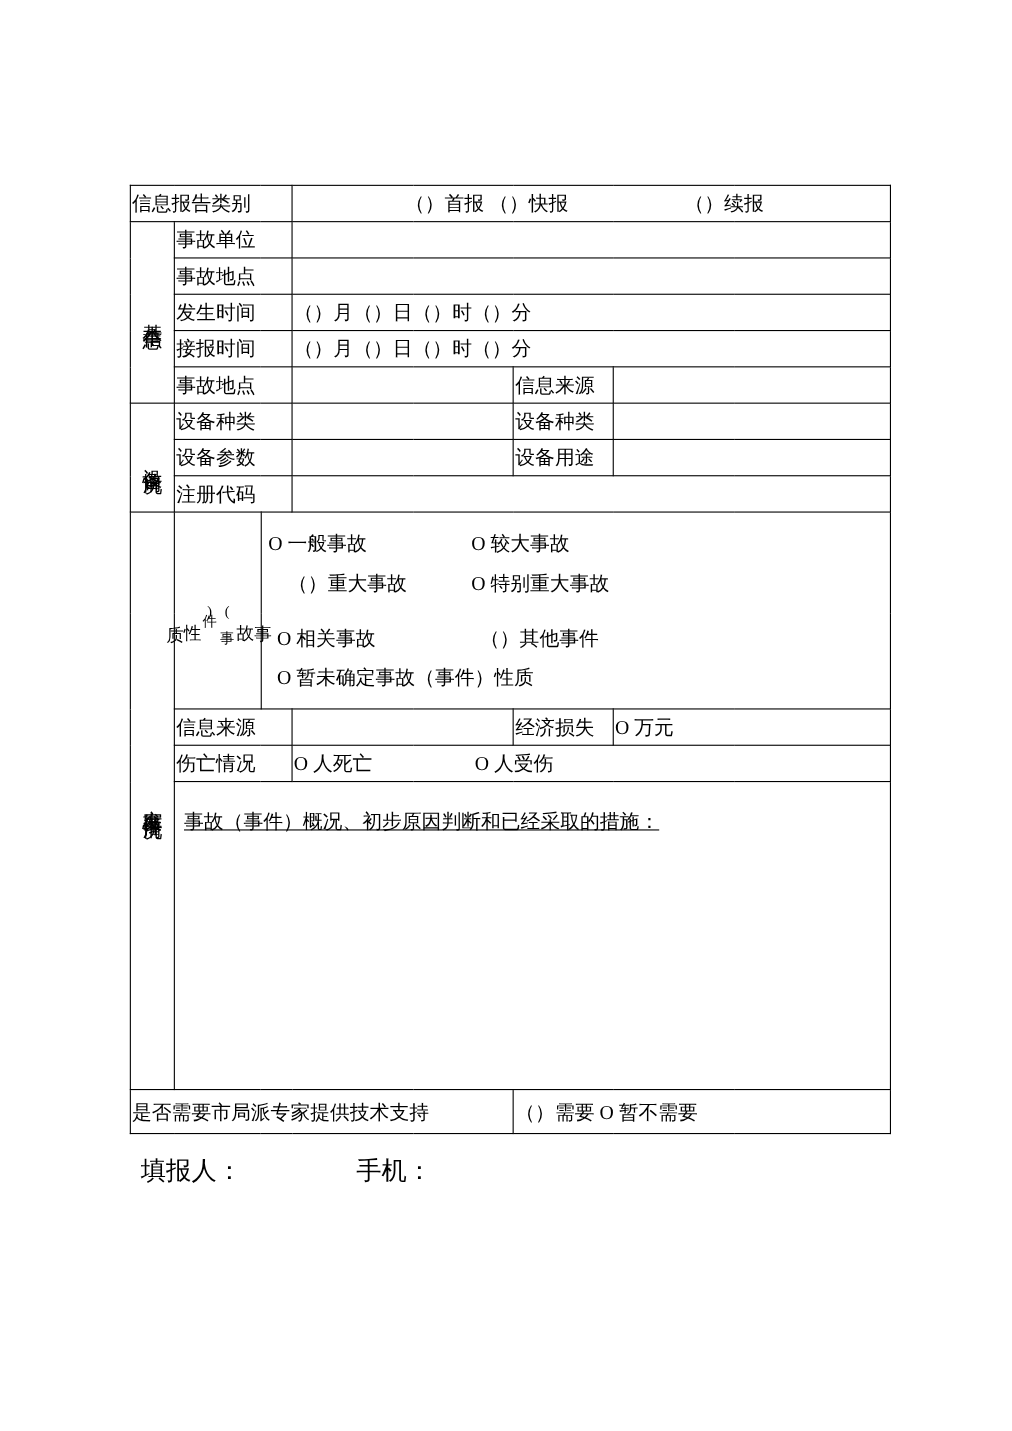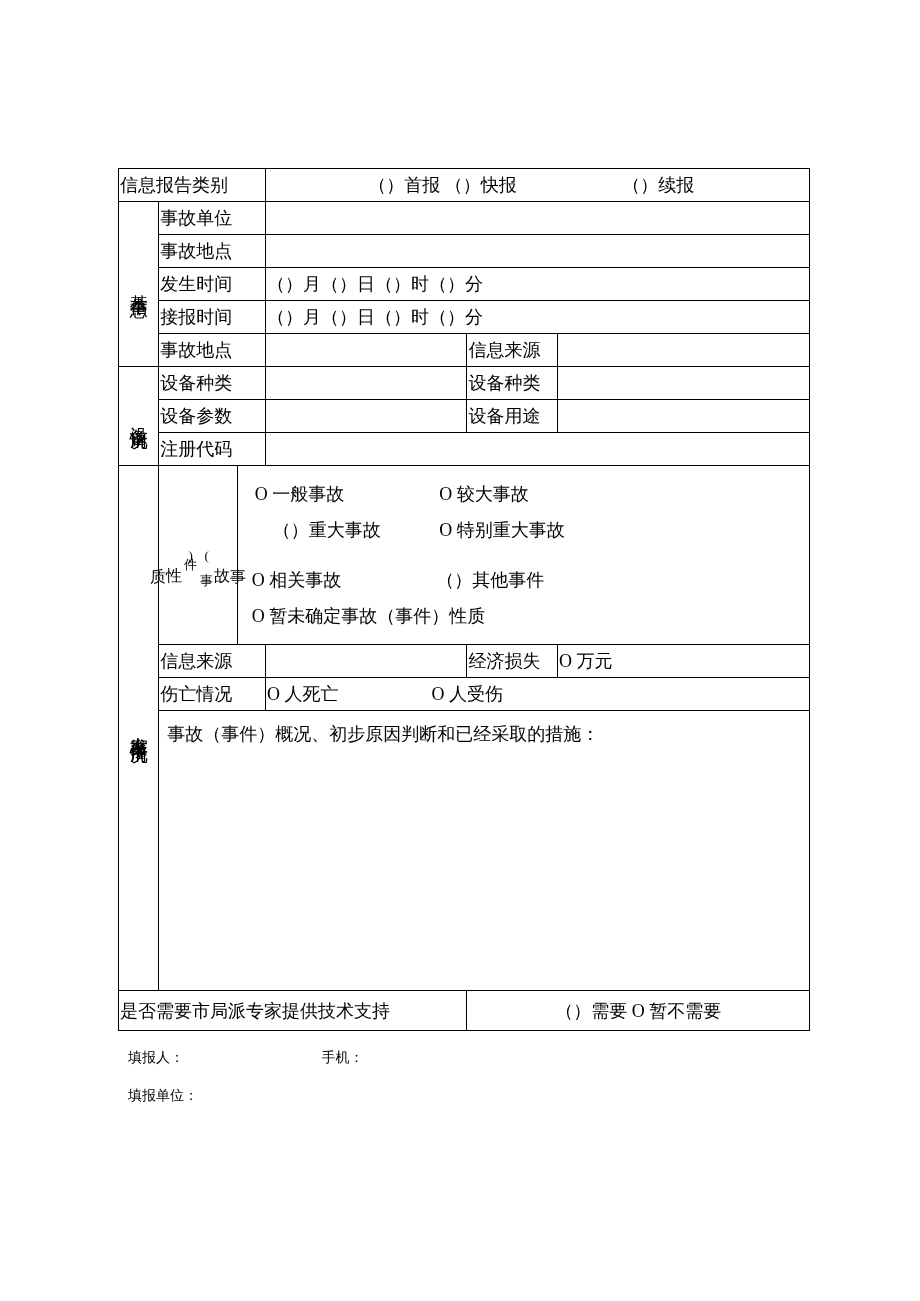--- a/index.html
+++ b/index.html
@@ -40,27 +40,28 @@
       text-align: center;
       font-size: 16px;
       width: 32px;
       padding: 2px 1px;
       line-height: 1;
     }
     .nob-b { border-bottom: none; }
     .nob-t { border-top: none; }
     .desc-cell {
       vertical-align: top;
-      padding: 11px 8px;
+      padding: 24px 8px;
       height: 280px;
+      text-decoration: underline;
     }
     .footer {
       margin-top: 18px;
       padding-left: 10px;
-      font-size: 14px;
+      font-size: 23px;
     }
     .footer-row {
       margin-bottom: 20px;
     }
     .footer-row span { display: inline-block; }
     .w-label { width: 190px; }
   </style>
 </head>
 <body>
 
@@ -125,21 +126,21 @@
       <td colspan="2"></td>
     </tr>
     <tr>
       <td colspan="2">注册代码</td>
       <td colspan="5"></td>
     </tr>
 
     <tr>
       <td rowspan="5" class="vert">突发事件情况</td>
       <td rowspan="2" class="vert-sm" style="border-right:1px solid #000">事<br>故<br><span style="font-size:13px">(事<br>件)</span><br>性<br>质</td>
-      <td colspan="6" class="nob-b" style="height:80px;padding:10px 17px;line-height:2">
+      <td colspan="6" class="nob-b" style="height:80px;padding:10px 6px;line-height:2">
         <span style="display:inline-block;width:180px">O 一般事故</span>
         <span style="display:inline-block">O 较大事故</span><br>
         <span style="display:inline-block;width:180px;padding-left:18px">（）重大事故</span>
         <span style="display:inline-block">O 特别重大事故</span>
       </td>
     </tr>
     <tr>
       <td colspan="6" class="nob-t" style="height:80px;padding:4px 14px 10px;line-height:2">
         <span style="display:inline-block;width:180px">O 相关事故</span>
         <span style="display:inline-block">（）其他事件</span><br>
@@ -161,27 +162,24 @@
     </tr>
     <tr>
       <td colspan="7" class="desc-cell">
         <span>事故（事件）概况、初步原因判断和已经采取的措施：</span>
         <span></span>
       </td>
     </tr>
 
     <tr>
       <td colspan="5" style="height:40px">是否需要市局派专家提供技术支持</td>
-      <td colspan="3" style="text-align:center">（）需要 O 暂不需要</td>
+      <td colspan="3" style="">（）需要 O 暂不需要</td>
     </tr>
   </tbody>
     </table>
 
   <div class="footer">
     <div class="footer-row">
       <span class="w-label">填报人：</span>
       <span>手机：</span>
     </div>
-    <div class="footer-row">
-      <span>填报单位：</span>
-    </div>
   </div>
 </div>
 
 </body></html>

